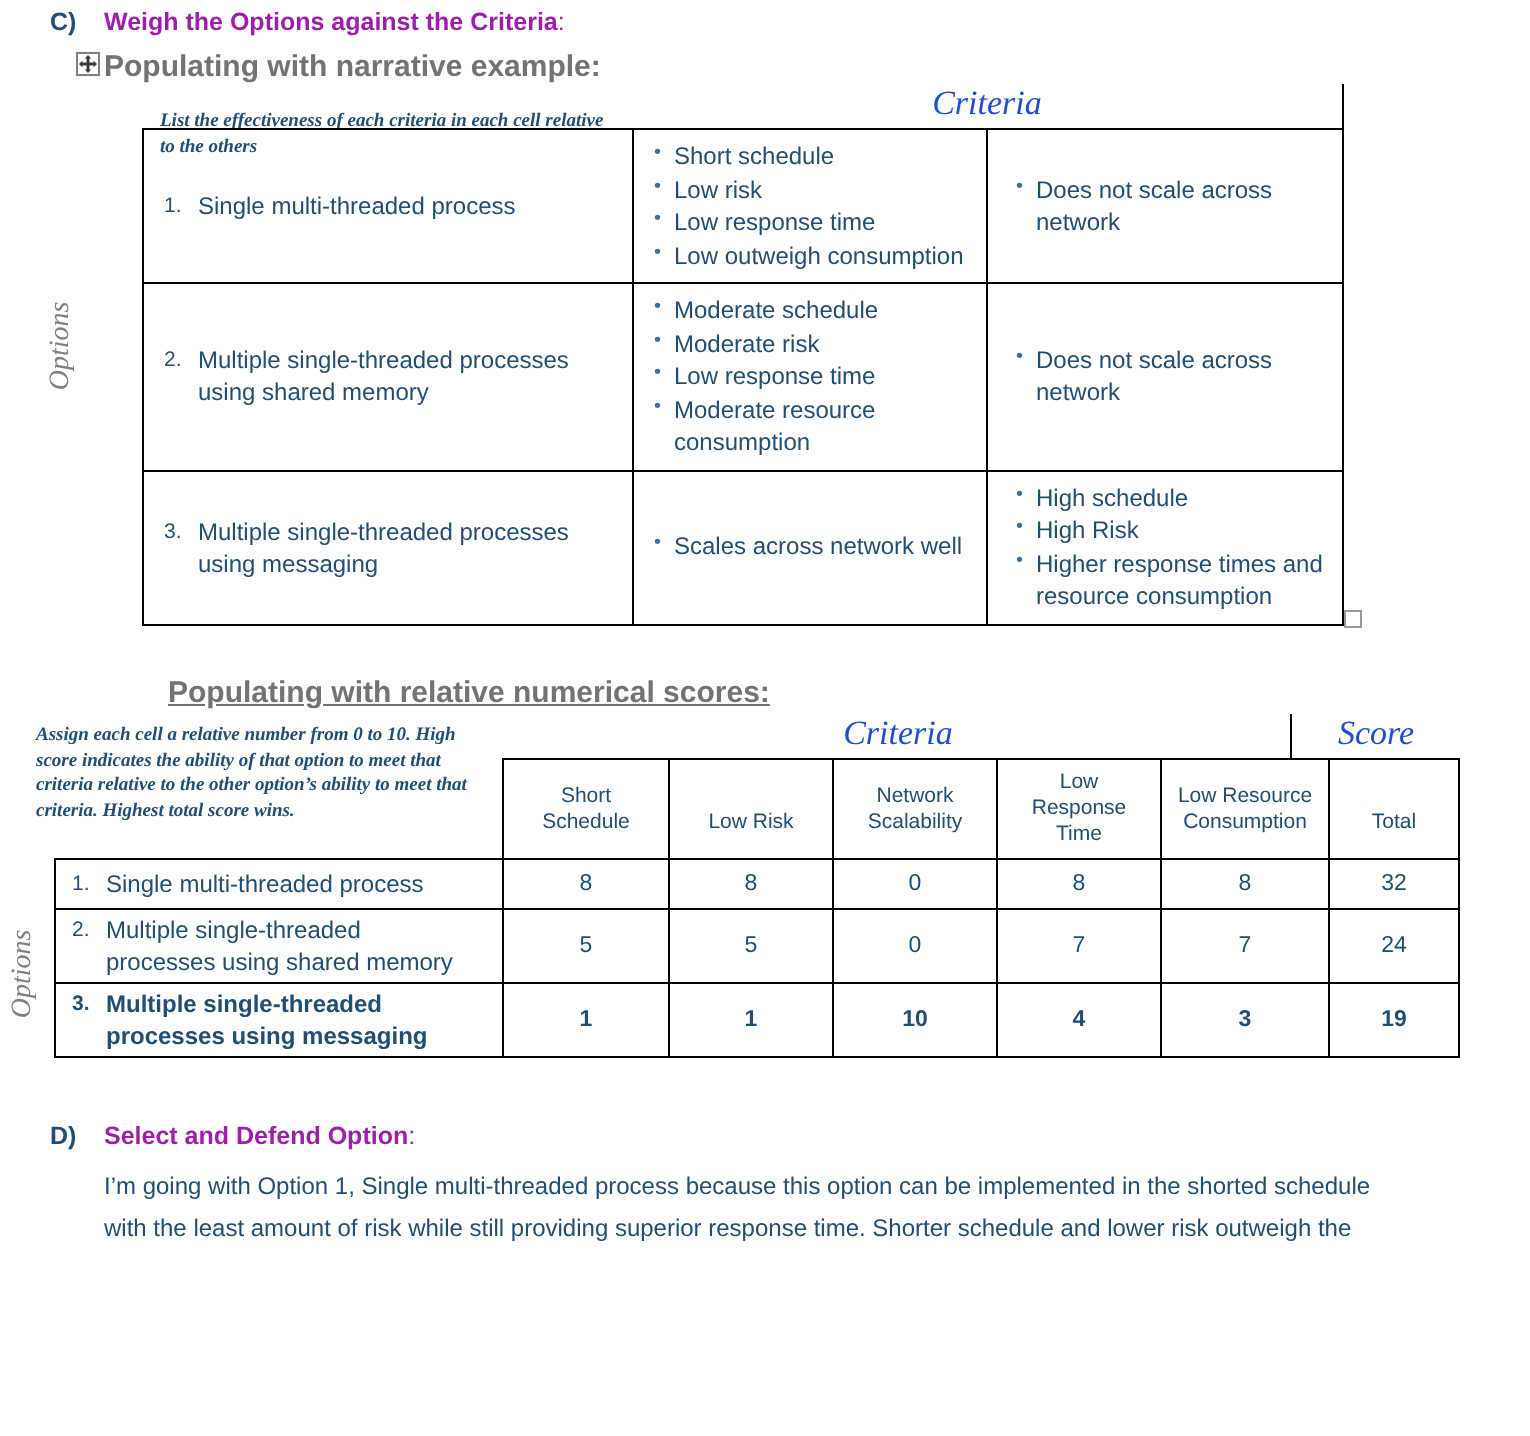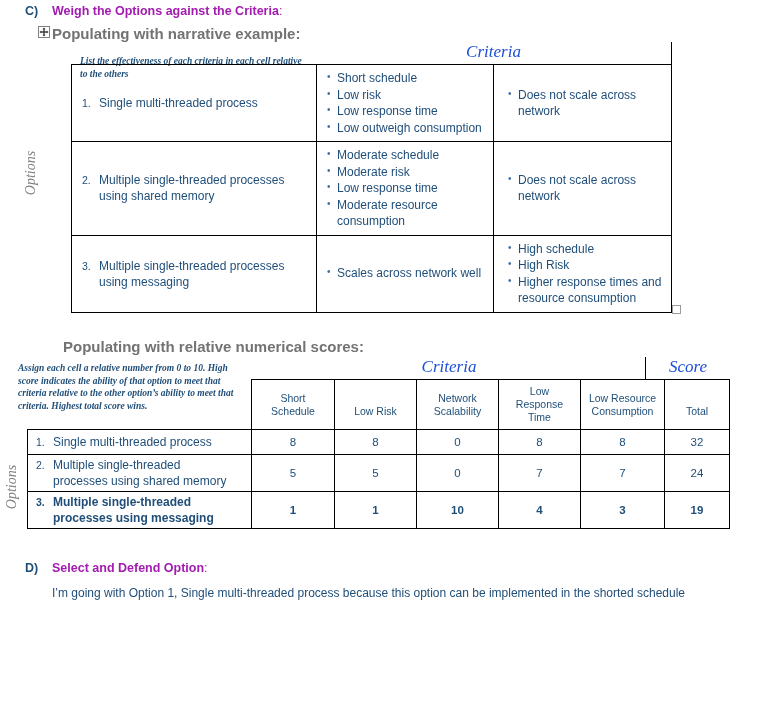--- a/index.html
+++ b/index.html
@@ -283,21 +283,21 @@
             <li>High Risk</li>
             <li>Higher response times and resource consumption</li>
           </ul>
         </td>
       </tr>
     </tbody>
   </table>
 
   <div class="resize-handle" style="left:672px; top:305px;"></div>
 
-  <div class="sub-head-red" style="left:63px; top:338px;">Populating with relative numerical scores:</div>
+  <div class="sub-head-red" style="left:84px; top:338px;text-decoration:underline;">Populating with relative numerical scores:</div>
 
   <div class="banner" style="left:253px; top:357px; width:392px;">Criteria</div>
   <div class="banner" style="left:648px; top:357px; width:80px;">Score</div>
   <div class="div-line" style="left:645px; top:357px; width:1px; height:22px;"></div>
 
   <div class="note" style="left:18px; top:362px; width:232px;">Assign each cell a relative number from 0 to 10. High score indicates the ability of that option to meet that criteria relative to the other option’s ability to meet that criteria.  Highest total score wins.</div>
 
   <div class="vert-label" style="left:12px; top:488px; width:80px; margin-left:-40px; margin-top:-9px;">Options</div>
 
   <table class="t2" style="left:27px; top:379px; width:702px;">
@@ -377,15 +377,16 @@
       </tr>
     </tbody>
   </table>
 
   <div class="sect-letter" style="left:25px; top:561px;">D)</div>
   <div class="sect-head" style="left:52px; top:561px;"><span>Select and Defend Option</span><span class="sect-colon">:</span></div>
 
   <div class="para" style="left:52px; top:569px;">
     <div style="height:14px;"></div>
     <div>I’m going with Option 1, Single multi-threaded process because this option can be implemented in the shorted schedule</div>
+    <div>with the least amount of risk while still providing superior response time.  Shorter schedule and lower risk outweigh the</div>
   </div>
 
 </div>
 
 </body></html>

